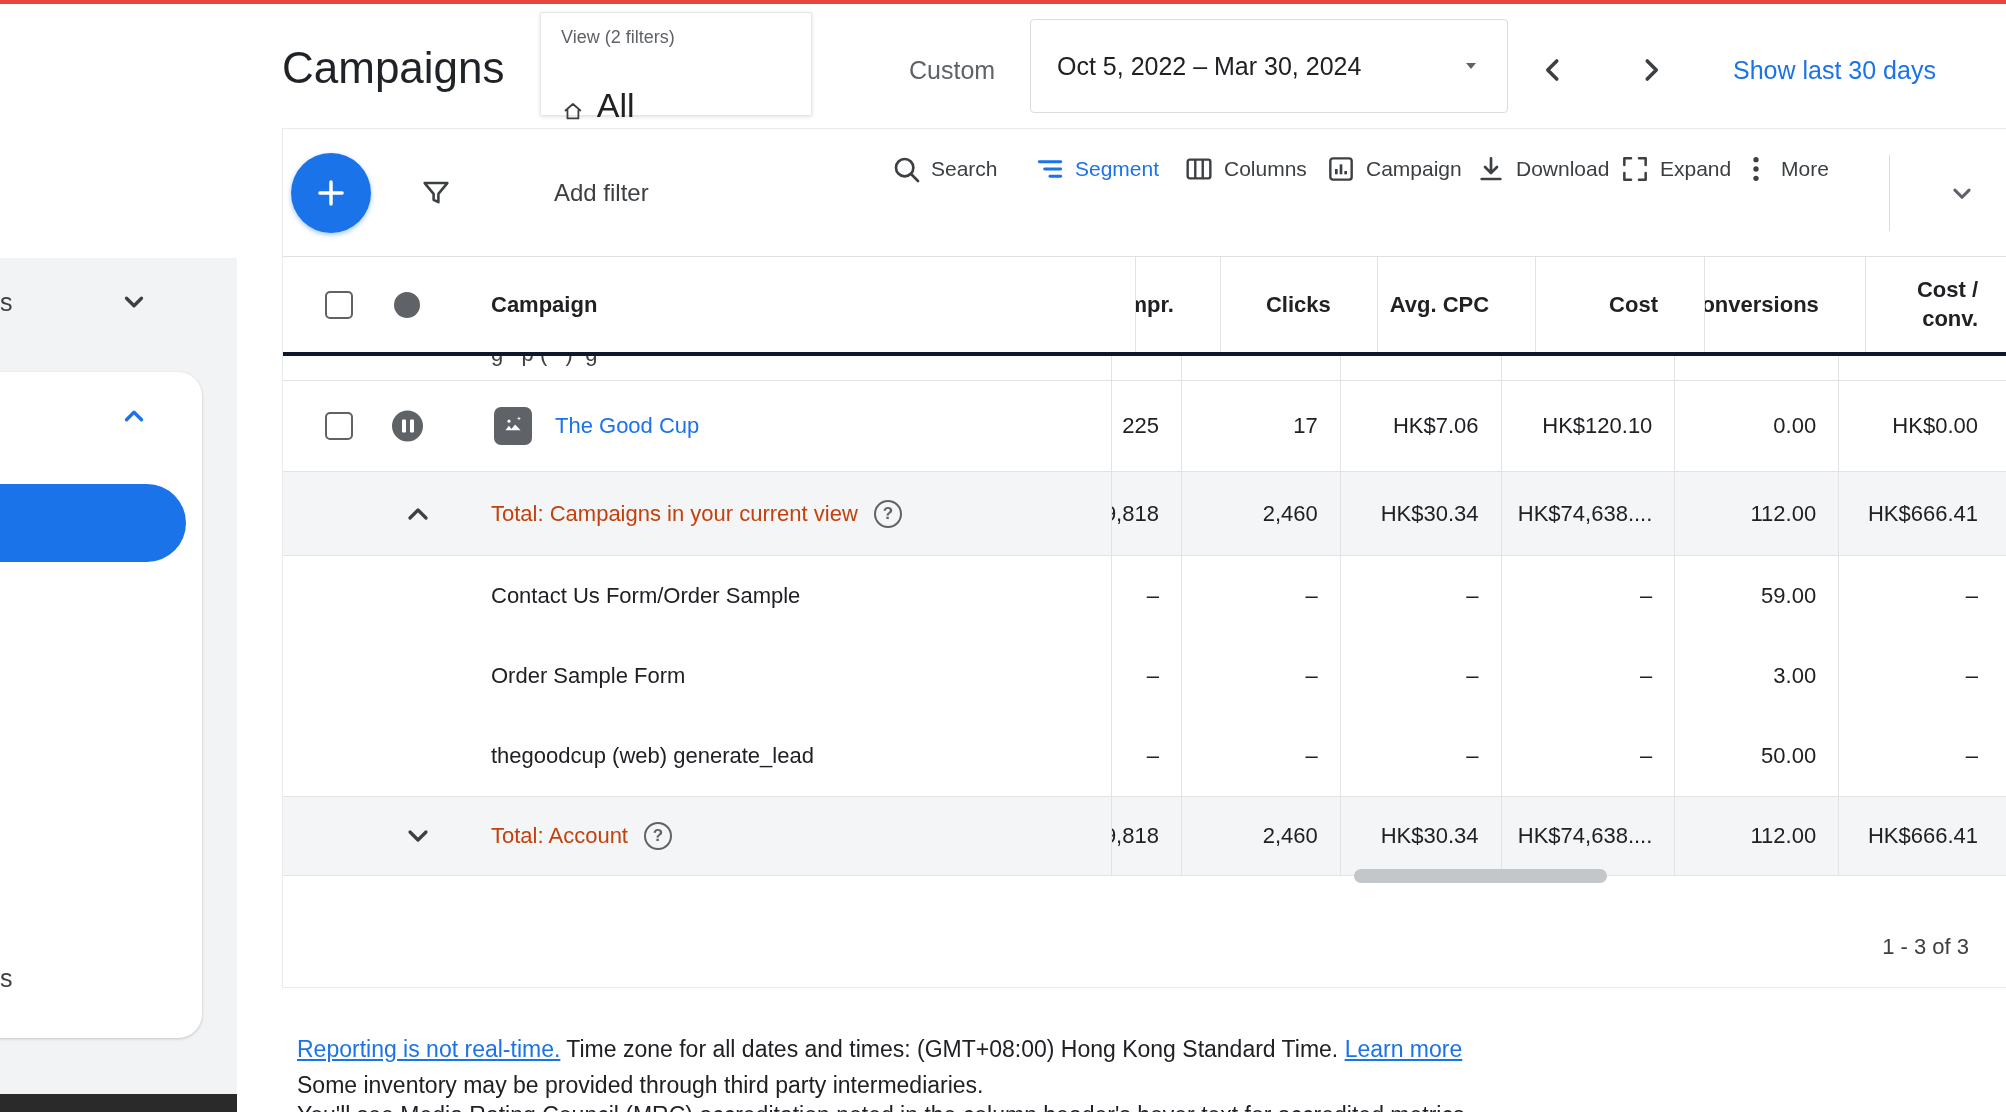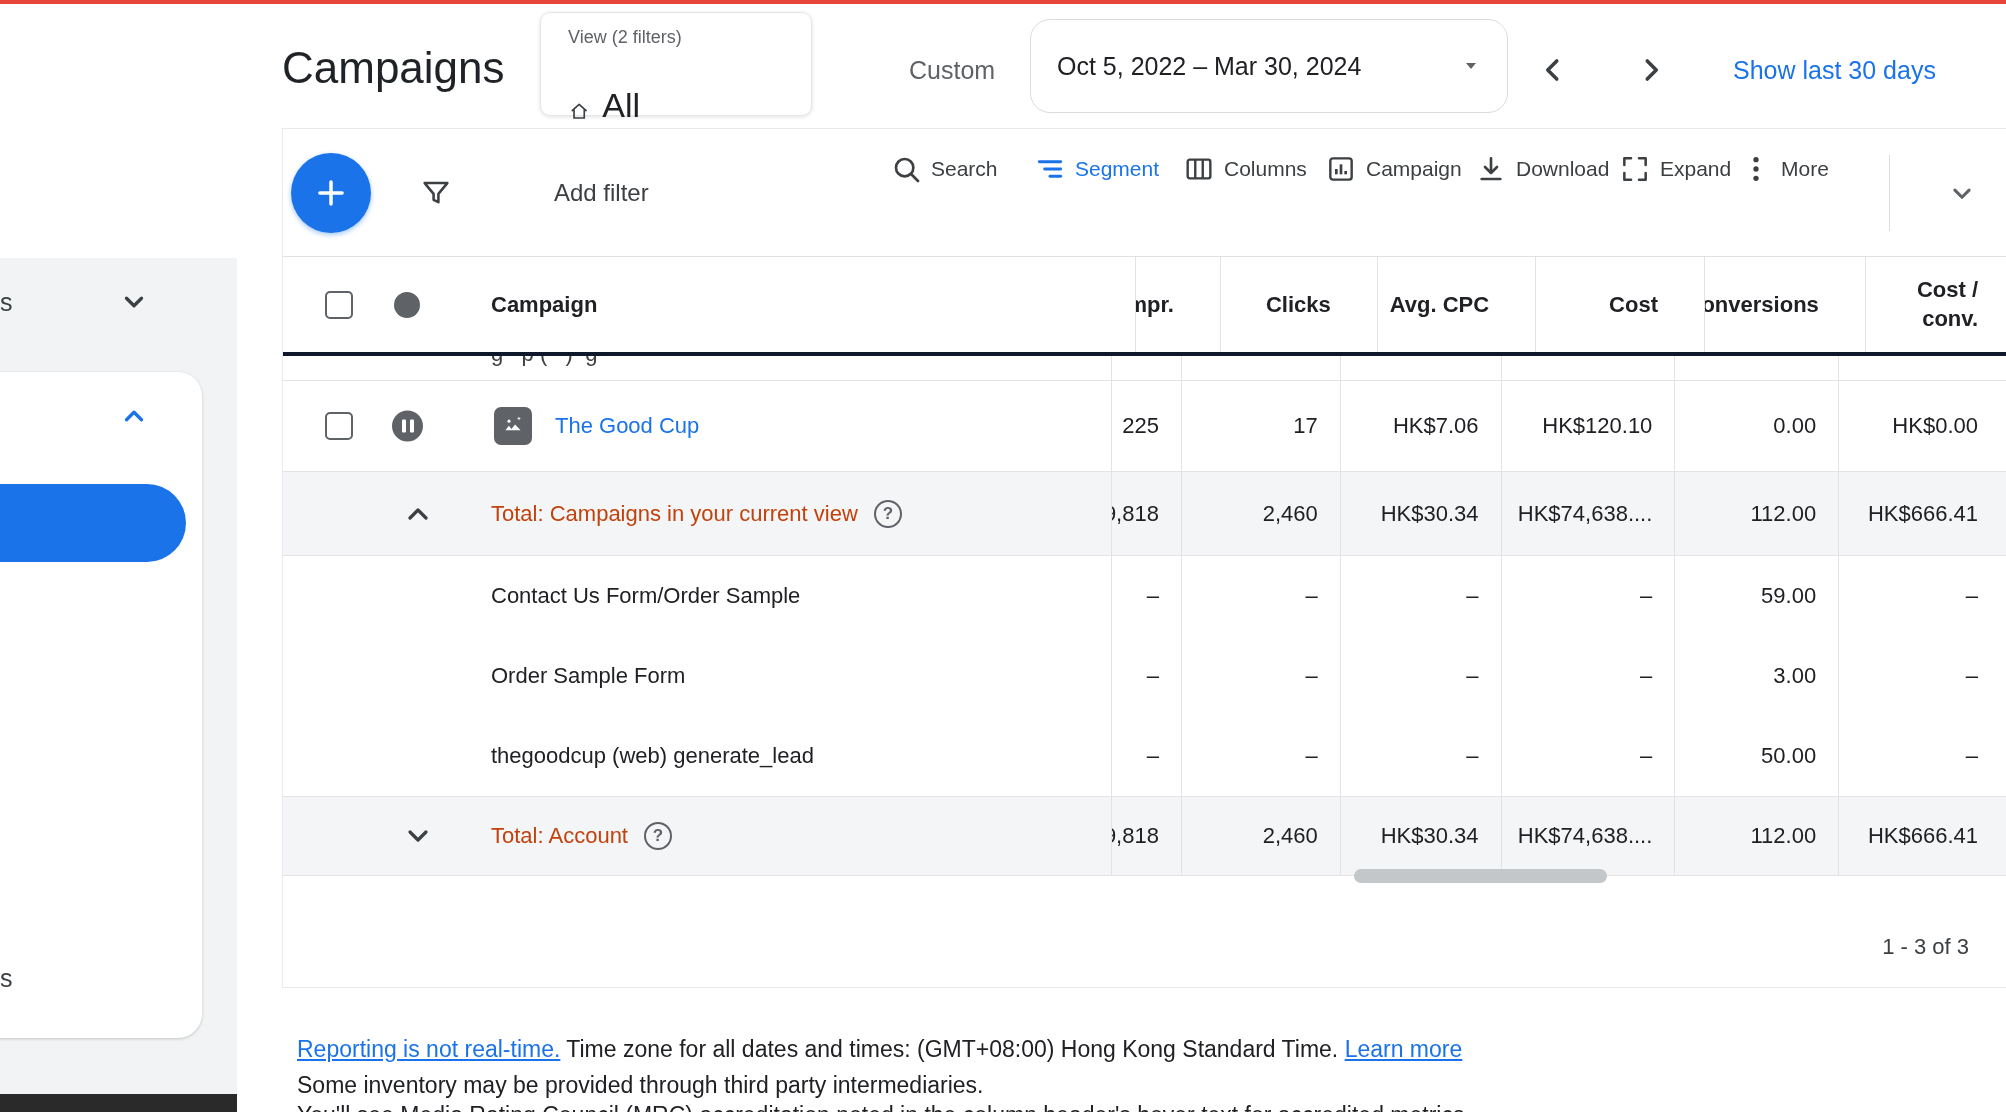--- a/index.html
+++ b/index.html
@@ -19,27 +19,27 @@
               border-radius:24px; box-shadow:0 1px 3px rgba(60,64,67,.25); }
   .sb-panel .chev-up { position:absolute; left:144px; top:26px; }
   .sb-pill { position:absolute; left:-34px; top:112px; width:248px; height:78px; border-radius:44px; background:#1a73e8; }
   .sb-frag2 { position:absolute; left:28px; top:592px; font-size:25px; color:#3c4043; }
   .sb-dark { position:absolute; left:0; top:1094px; width:237px; height:18px; background:#2a2a2a; }
 
   
   .hdr { position:absolute; left:282px; top:4px; width:1724px; height:124px; }
   .title { position:absolute; left:0; top:38px; font-size:44px; line-height:52px; color:#1f2327; }
   .view-card { position:absolute; left:258px; top:8px; width:272px; height:104px; background:#fff;
-               border:1px solid #e4e6e8; border-radius:10px; box-shadow:0 1px 4px rgba(0,0,0,.12); padding:14px 27px; }
+               border:1px solid #e4e6e8; border-radius:2px; box-shadow:0 1px 4px rgba(0,0,0,.12); padding:14px 20px; }
   .view-label { font-size:18px; color:#5f6368; }
   .view-row { display:flex; align-items:center; gap:12px; margin-top:10px; }
   .view-name { font-size:34px; color:#202124;margin-top:28px; }
   .custom { position:absolute; left:627px; top:52px; font-size:25px; color:#5f6368; }
   .datebox { position:absolute; left:748px; top:15px; width:478px; height:94px; border:1px solid #dadce0;
-             border-radius:20px; display:flex; align-items:center; padding:0 26px; gap:16px; background:#fff; }
+             border-radius:4px; display:flex; align-items:center; padding:0 26px; gap:16px; background:#fff; }
   .date-text { font-size:25px; color:#202124; flex:1; white-space:nowrap; }
   .nav-btn { position:absolute; width:36px; height:36px; top:48px; }
   .nav-prev { left:1253px; } .nav-next { left:1351px; }
   .showlast { position:absolute; left:1451px; top:52px; font-size:25px; color:#1a73e8; text-decoration:none; white-space:nowrap; }
 
   
   .card { position:absolute; left:282px; top:128px; width:1724px; height:860px; background:#fff;
           border:1px solid #e8eaed; border-right:none; }
 
   .toolbar { position:relative; height:128px; border-bottom:1px solid #e0e0e0; }

